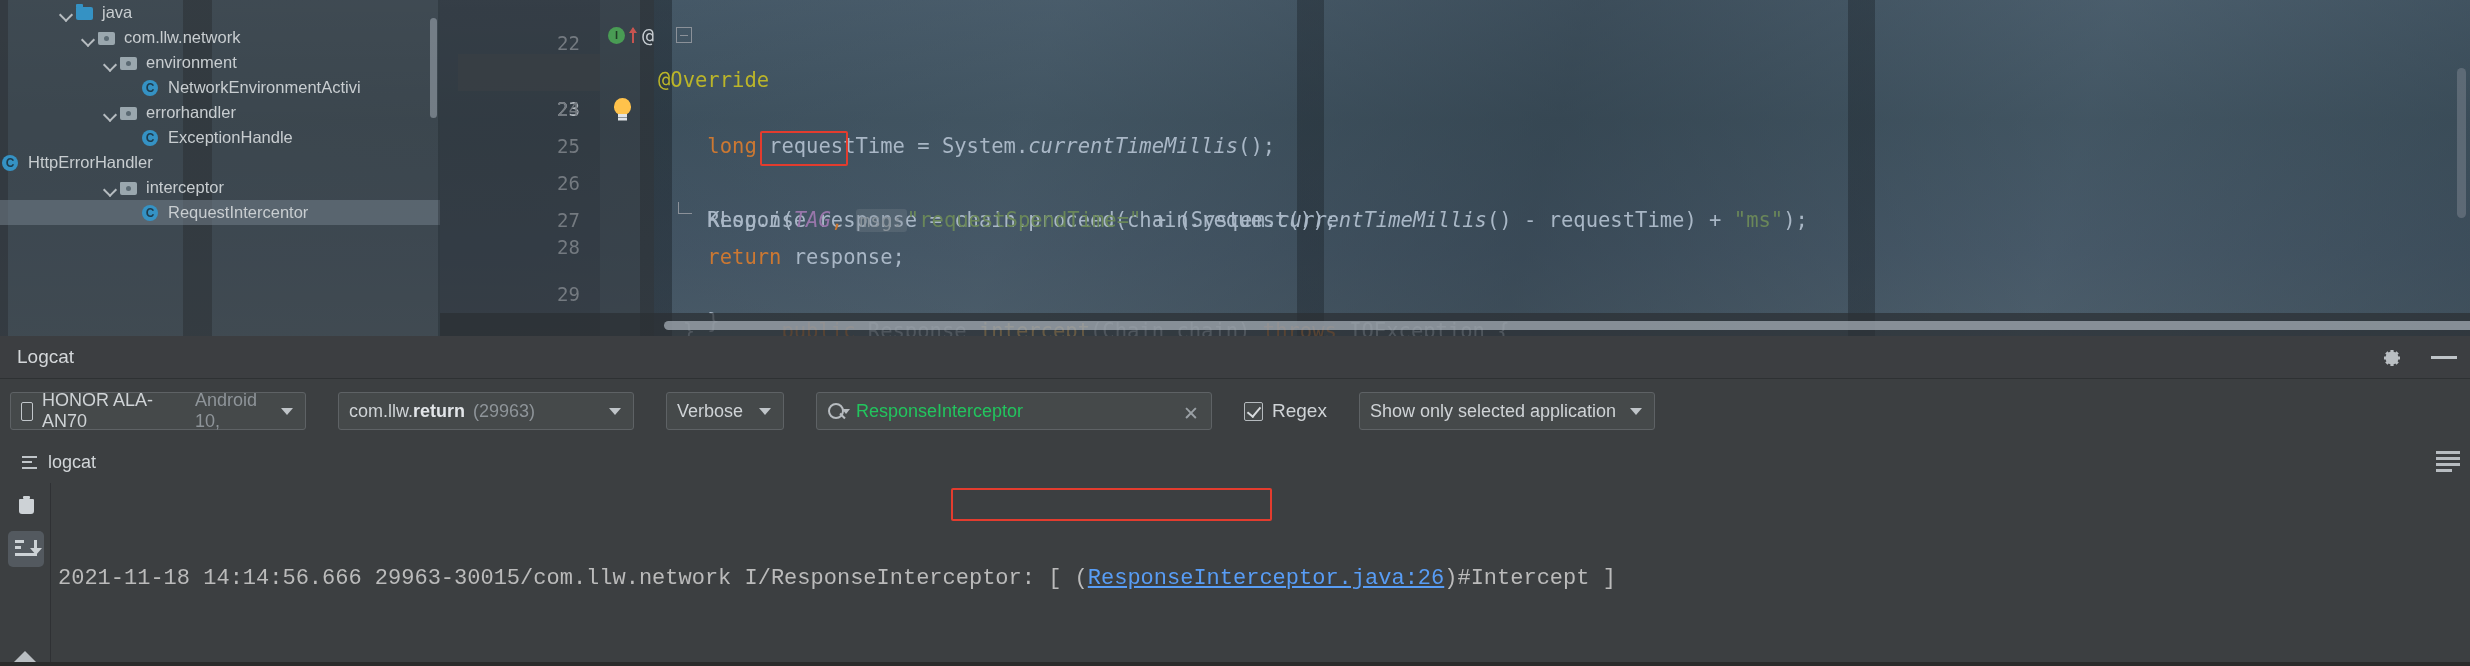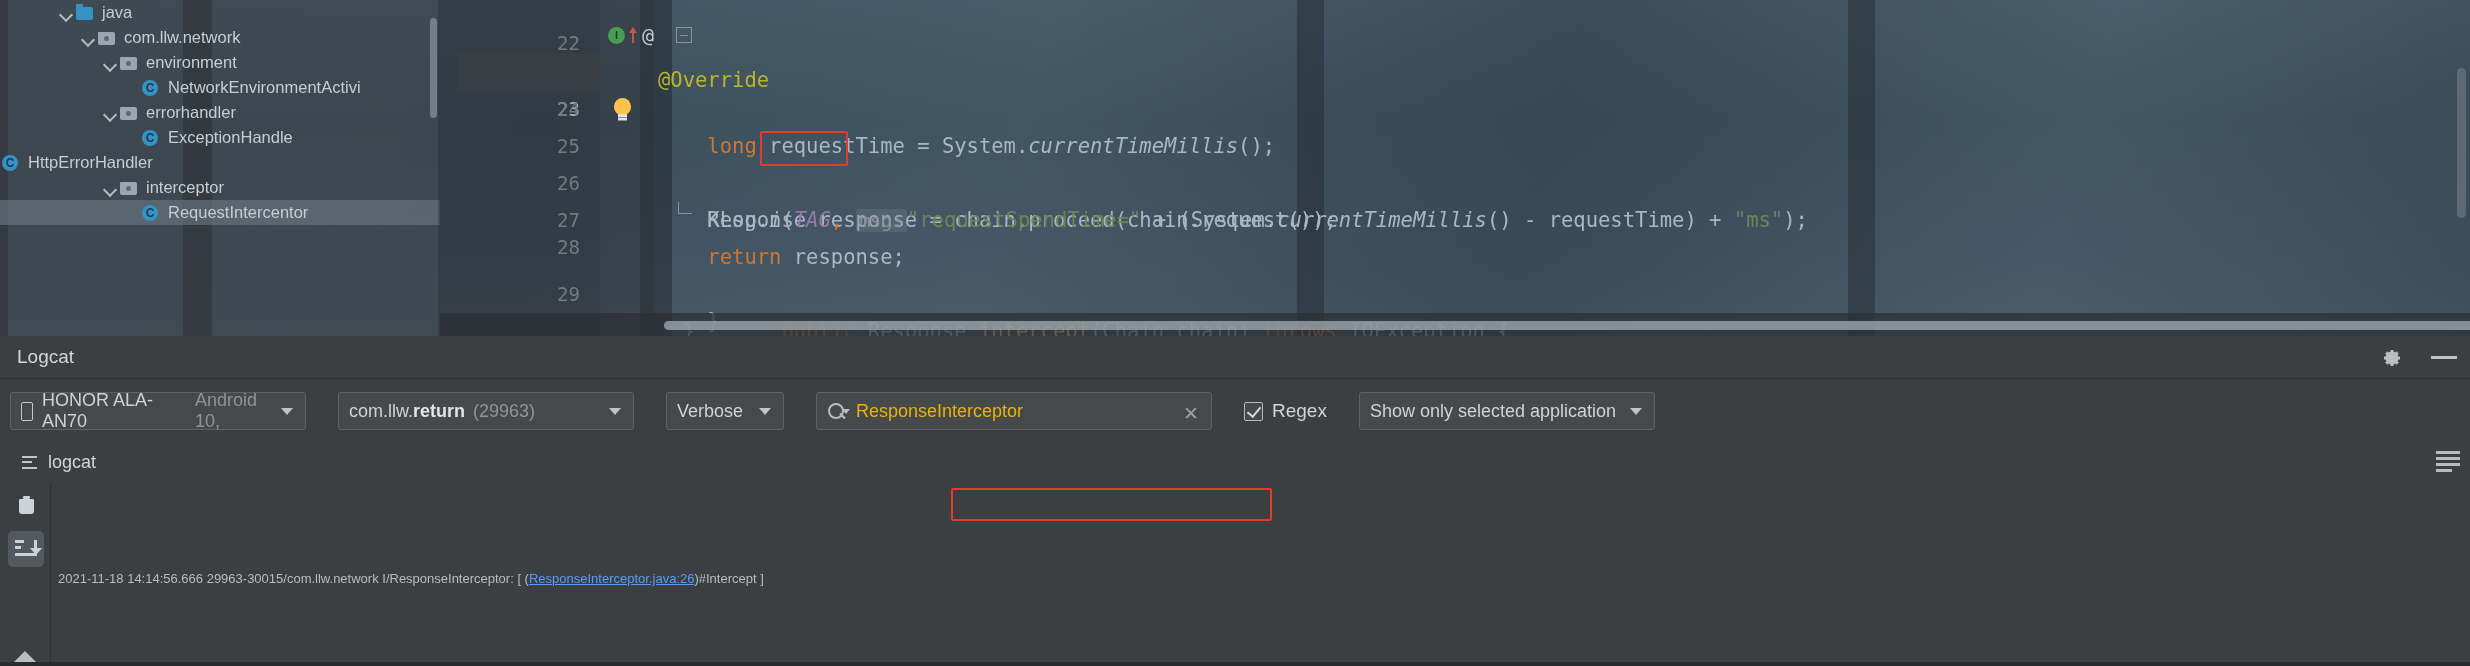--- a/index.html
+++ b/index.html
@@ -206,21 +206,21 @@
   .mag:before {
     content:""; position:absolute; left:1px; top:1px; width:12px; height:12px;
     border: 2px solid #b7bcc0; border-radius:50%;
   }
   .mag:after {
     content:""; position:absolute; left:12px; top:13px; width:7px; height:2px; background:#b7bcc0;
     transform: rotate(45deg);
   }
   .mag-caret { position:absolute; right:-4px; top:7px; width:0;height:0;
     border-left:4px solid transparent;border-right:4px solid transparent;border-top:5px solid #b7bcc0; }
-  .search-val { font-size: 18px; color: #eab308; }
+  .search-val { font-size: 18px; color: #22c55e; }
   .clear-x { position: absolute; right: 12px; top: 9px; color: #9aa0a5; font-size: 19px; }
 
   .regex-wrap { display: flex; align-items: center; gap: 9px; }
   .chk {
     width: 19px; height: 19px; border: 1.6px solid #b5babe; border-radius: 2px;
     position: relative; background: #45494a;
   }
   .chk:after {
     content:""; position:absolute; left:5px; top:1px; width:6px; height:11px;
     border-right: 2.2px solid #d8dbde; border-bottom: 2.2px solid #d8dbde; transform: rotate(40deg);
@@ -261,21 +261,21 @@
   .sdown i:nth-child(2){ top:6px; width:6px; }
   .sdown i:nth-child(3){ top:13px; width:22px; }
   .sdown .ar { position:absolute; right:0; top:0; width:3px; height:10px; background:#cdd2d6; }
   .sdown .ar:after { content:""; position:absolute; left:-4px; top:8px; border-left:6px solid transparent; border-right:6px solid transparent; border-top:7px solid #cdd2d6; }
   .sb-up { position:absolute; left: 14px; bottom: 4px; width:0;height:0;
      border-left:11px solid transparent; border-right:11px solid transparent; border-bottom:11px solid #b9bec2; }
   .lc-sep { position:absolute; left:50px; top:0; width:1px; height:100%; background: rgba(30,34,38,.45); }
 
   .log-text {
     position: absolute; left: 58px; top: 0; right: 0; bottom: 0;
-    font-family: Liberation Sans, sans-serif; font-size: 13px; line-height: 36px;
+    font-family: Liberation Mono, monospace; font-size: 22px; line-height: 36px;
     color: #bbbbbb; white-space: pre; padding-top: 6px;
   }
   .log-line { position: relative; height: 36px; }
   .log-link { color: #589df6; text-decoration: underline; }
   .redbox2 {
     position: absolute; border: 2.5px solid #e33c2e; border-radius: 2px;
   }
   .lc-bottom-edge { position:absolute; left:0; right:0; bottom:0; height:4px; background:#2b2b2b; }
 </style>
 </head>

